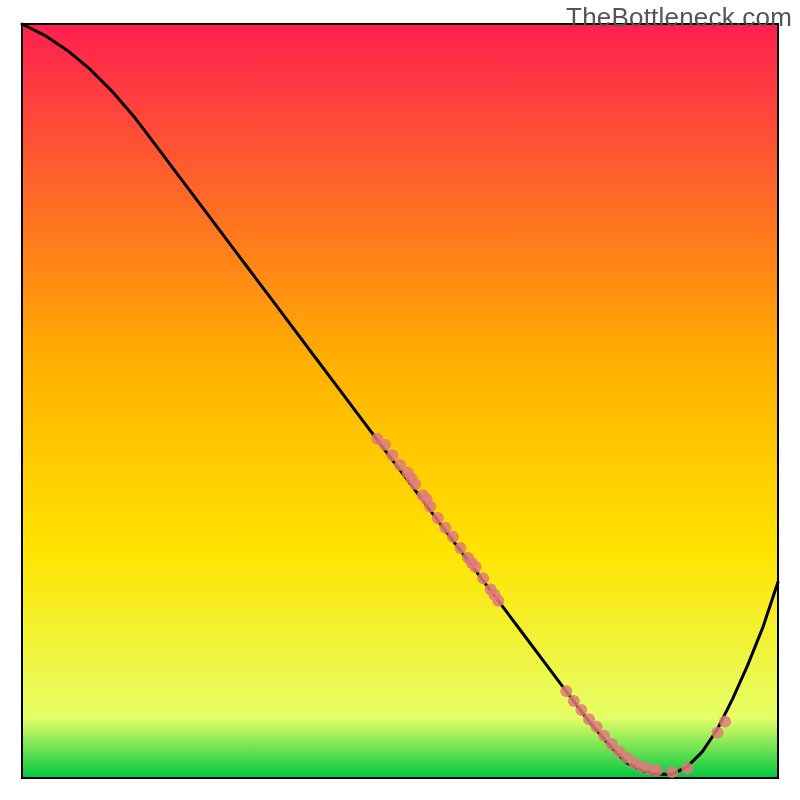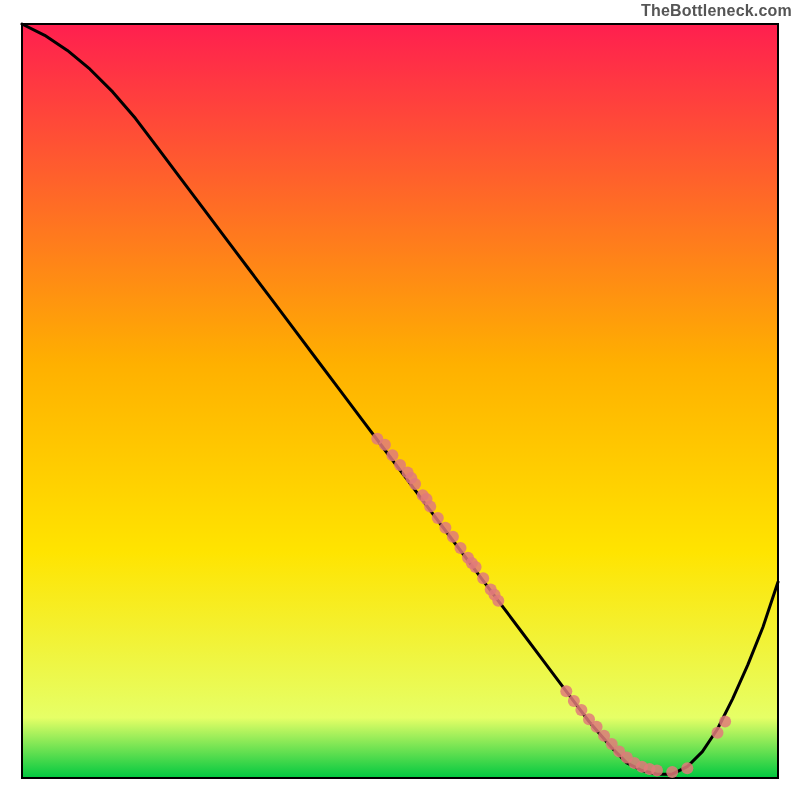--- a/index.html
+++ b/index.html
@@ -13,22 +13,22 @@
   }
   .chart-container {
     position: relative;
     width: 800px;
     height: 800px;
   }
   .watermark {
     position: absolute;
     top: 2px;
     right: 8px;
-    font-size: 16px;
-    font-weight: bold;
+    font-size: 26px;
+    font-weight: normal;
     color: #555;
     letter-spacing: 0.2px;
     z-index: 10;
   }
   svg.plot {
     position: absolute;
     left: 0;
     top: 0;
   }
 </style>

